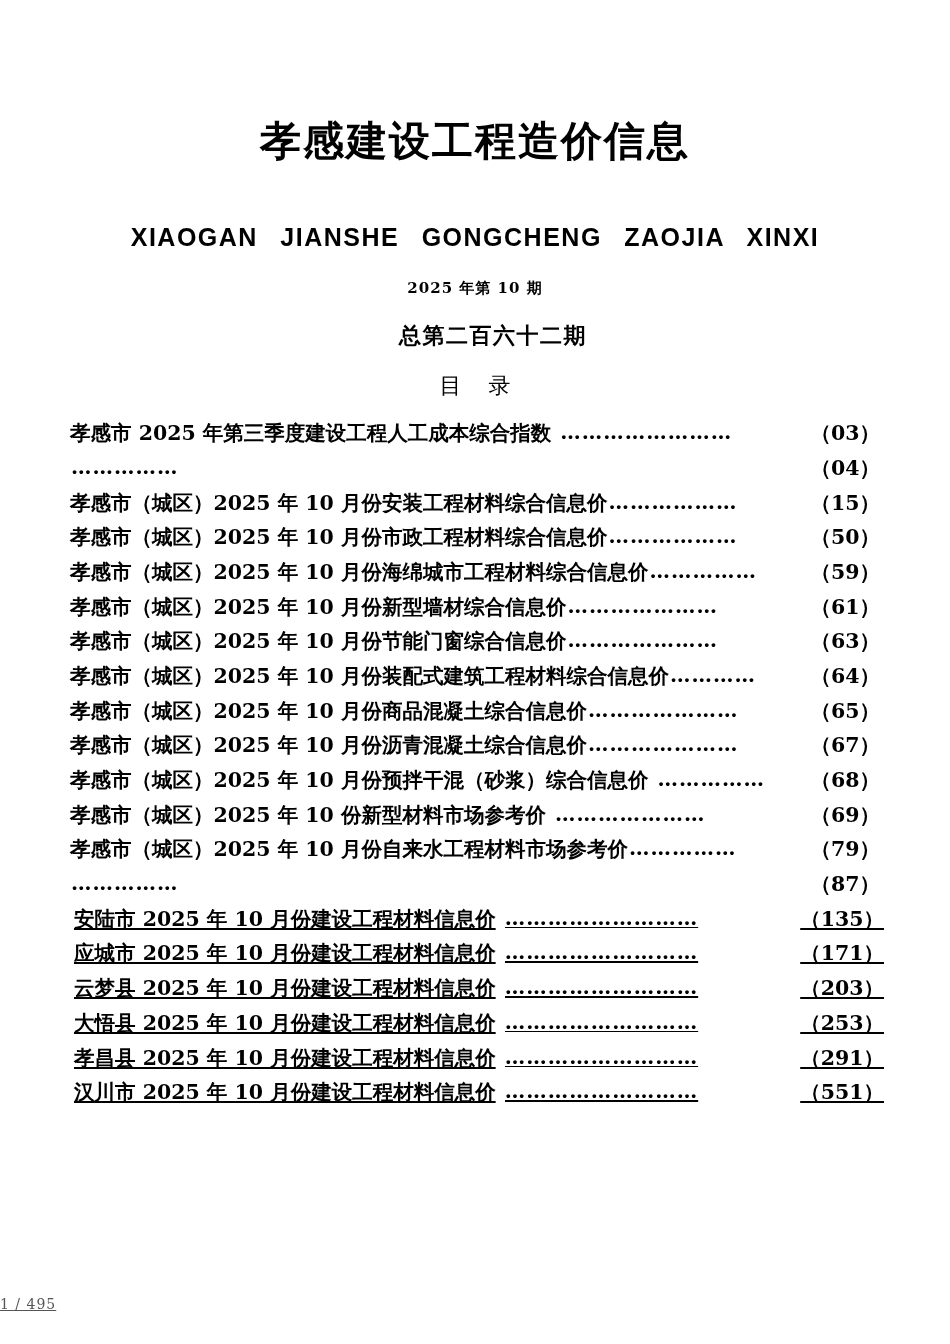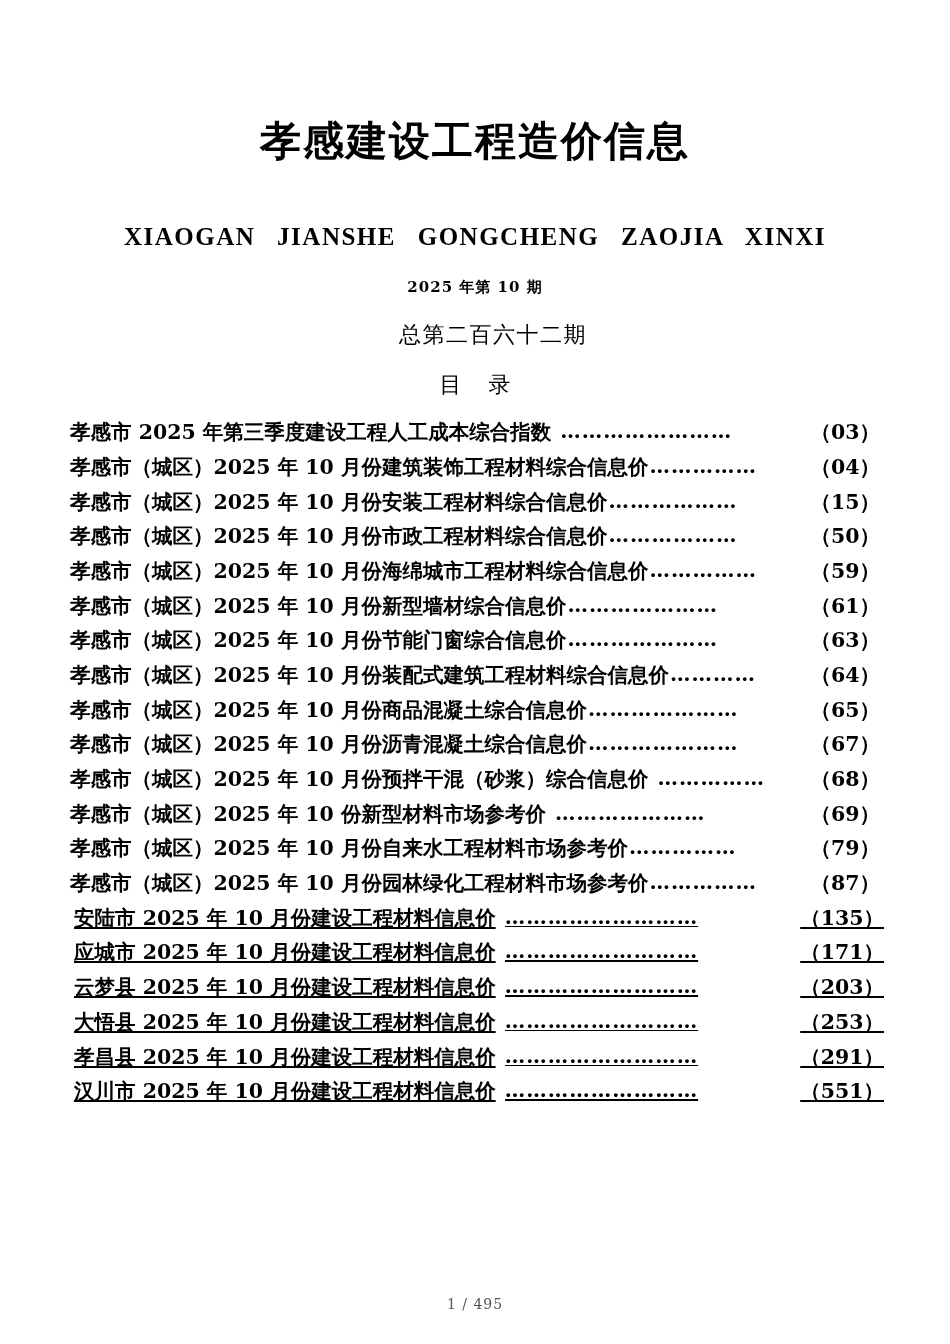--- a/index.html
+++ b/index.html
@@ -33,34 +33,34 @@
     line-height: 1.15;
     font-family: "DejaVu Serif", "Liberation Serif", serif;
   }
   .pinyin-title {
     margin: 0;
     padding-top: 58px;
     font-size: 25px;
     font-weight: bold;
     letter-spacing: 1.5px;
     word-spacing: 14px;
-    font-family: Liberation Serif, serif;
+    font-family: Liberation Sans, sans-serif;
   }
   .issue-line {
     margin: 0;
     padding-top: 27px;
     font-size: 15px;
     font-weight: bold;
     letter-spacing: 1px;
   }
   .total-issue-line {
     margin: 0;
     padding-top: 23px;
     font-size: 22px;
-    font-weight: normal;
+    font-weight: bold;
     letter-spacing: 1.5px;
     padding-left: 36px;
   }
   .toc-heading {
     margin: 0;
     padding-top: 20px;
     font-size: 22px;
     font-weight: normal;
     letter-spacing: 10px;
     text-indent: 10px;
@@ -109,25 +109,26 @@
   .toc-entry.gap-before-leader .toc-leader {
     margin-left: 9px;
   }
 
   
   .page-footer {
     position: absolute;
     left: 0;
     right: 0;
     bottom: 32px;
-    text-align: center;
+    text-align: left;
     font-size: 14px;
     color: #555555;
     letter-spacing: 1px;
     font-family: "DejaVu Serif", "Liberation Serif", serif;
+    text-decoration: underline;
   }
 </style>
 </head>
 <body>
 
 <div class="page">
 
   <header class="masthead">
     <h1 class="main-title">孝感建设工程造价信息</h1>
     <div class="pinyin-title">XIAOGAN  JIANSHE  GONGCHENG  ZAOJIA  XINXI</div>
@@ -136,21 +137,20 @@
     <div class="toc-heading">目 录</div>
   </header>
 
   <ul class="toc" id="toc-list">
       <li class="toc-entry gap-before-leader">
         <span class="toc-title">孝感市 2025 年第三季度建设工程人工成本综合指数</span>
         <span class="toc-leader">……………………</span>
         <span class="toc-page">（03）</span>
       </li>
       <li class="toc-entry">
-        <span class="toc-title">孝感市（城区）2025 年 10 月份建筑装饰工程材料综合信息价</span>
         <span class="toc-leader">……………</span>
         <span class="toc-page">（04）</span>
       </li>
       <li class="toc-entry">
         <span class="toc-title">孝感市（城区）2025 年 10 月份安装工程材料综合信息价</span>
         <span class="toc-leader">………………</span>
         <span class="toc-page">（15）</span>
       </li>
       <li class="toc-entry">
         <span class="toc-title">孝感市（城区）2025 年 10 月份市政工程材料综合信息价</span>
@@ -196,21 +196,20 @@
         <span class="toc-title">孝感市（城区）2025 年 10 份新型材料市场参考价</span>
         <span class="toc-leader">…………………</span>
         <span class="toc-page">（69）</span>
       </li>
       <li class="toc-entry">
         <span class="toc-title">孝感市（城区）2025 年 10 月份自来水工程材料市场参考价</span>
         <span class="toc-leader">……………</span>
         <span class="toc-page">（79）</span>
       </li>
       <li class="toc-entry">
-        <span class="toc-title">孝感市（城区）2025 年 10 月份园林绿化工程材料市场参考价</span>
         <span class="toc-leader">……………</span>
         <span class="toc-page">（87）</span>
       </li>
       <li class="toc-entry indented gap-before-leader">
         <span class="toc-title">安陆市 2025 年 10 月份建设工程材料信息价</span>
         <span class="toc-leader">………………………</span>
         <span class="toc-page">（135）</span>
       </li>
       <li class="toc-entry indented gap-before-leader">
         <span class="toc-title">应城市 2025 年 10 月份建设工程材料信息价</span>

